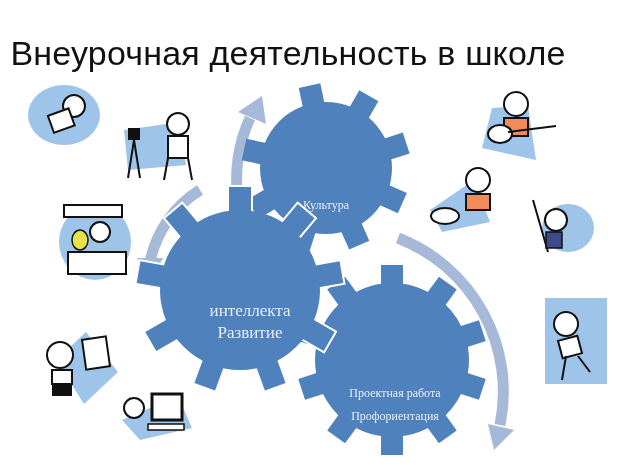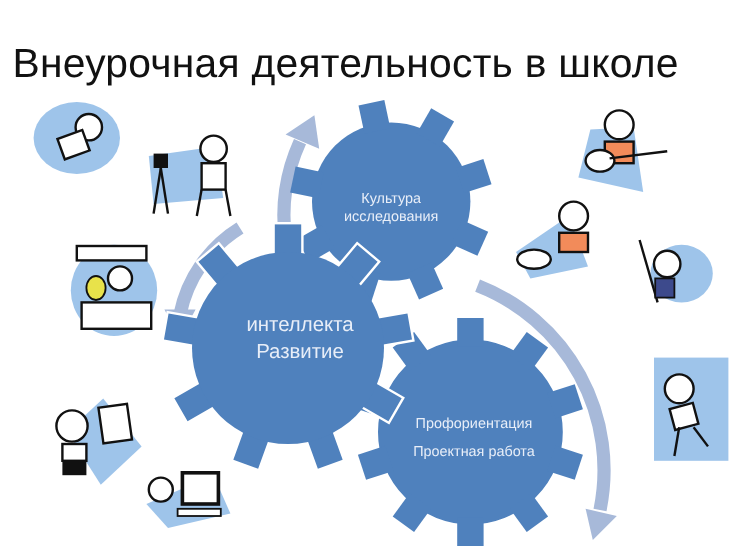--- a/index.html
+++ b/index.html
@@ -5,21 +5,22 @@
     html, body { margin: 0; padding: 0; background: #ffffff; }
     body { width: 620px; height: 465px; position: relative; overflow: hidden; font-family: "Liberation Sans", "DejaVu Sans", sans-serif; }
     .title {
       position: absolute; left: 0; top: 34px; width: 576px; text-align: center;
       font-size: 34px; color: #111111; letter-spacing: 0.2px;
       font-family: "Liberation Sans", "DejaVu Sans", sans-serif;
     }
     svg.stage { position: absolute; left: 0; top: 0; }
     .gear-label {
       position: absolute; color: #e8eef8; text-align: center; line-height: 1.25;
-      font-family: Liberation Sans, sans-serif;
+      font-family: Liberation Serif, serif;
+      margin-top: 40px;
     }
     .g1 { left: 266px; top: 158px; width: 120px; font-size: 12px; }
     .g2 { left: 180px; top: 260px; width: 140px; font-size: 17px; line-height: 1.3; }
     .g3 { left: 320px; top: 342px; width: 150px; font-size: 12px; line-height: 1.9; }
   </style>
 </head>
 <body>
 
 <div class="title">Внеурочная деятельность в школе</div>
 
@@ -144,22 +145,21 @@
     <rect x="545" y="298" width="62" height="86" fill="#9ec4ea"></rect>
     <circle cx="566" cy="324" r="12" fill="#fff" stroke="#111" stroke-width="2"></circle>
     <rect x="560" y="338" width="20" height="18" fill="#fff" stroke="#111" stroke-width="2" transform="rotate(-15 570 347)"></rect>
     <line x1="566" y1="356" x2="562" y2="380" stroke="#111" stroke-width="2"></line>
     <line x1="578" y1="356" x2="590" y2="372" stroke="#111" stroke-width="2"></line>
   </g>
 </svg>
 
 <div class="gear-label g1">
   <div>Культура</div>
-  <div>исследования</div>
 </div>
 <div class="gear-label g2">
   <div>интеллекта</div>
   <div>Развитие</div>
 </div>
 <div class="gear-label g3">
+  <div>Проектная работа</div>
   <div>Профориентация</div>
-  <div>Проектная работа</div>
 </div>
 
 </body></html>

